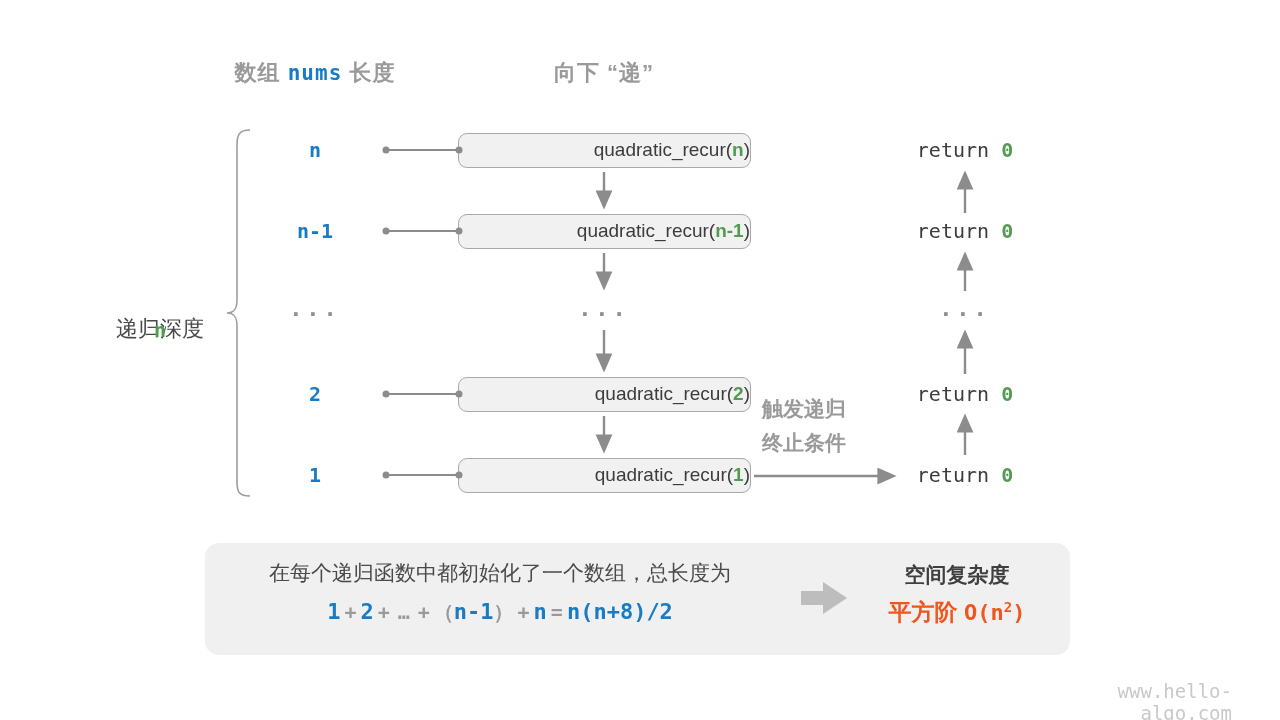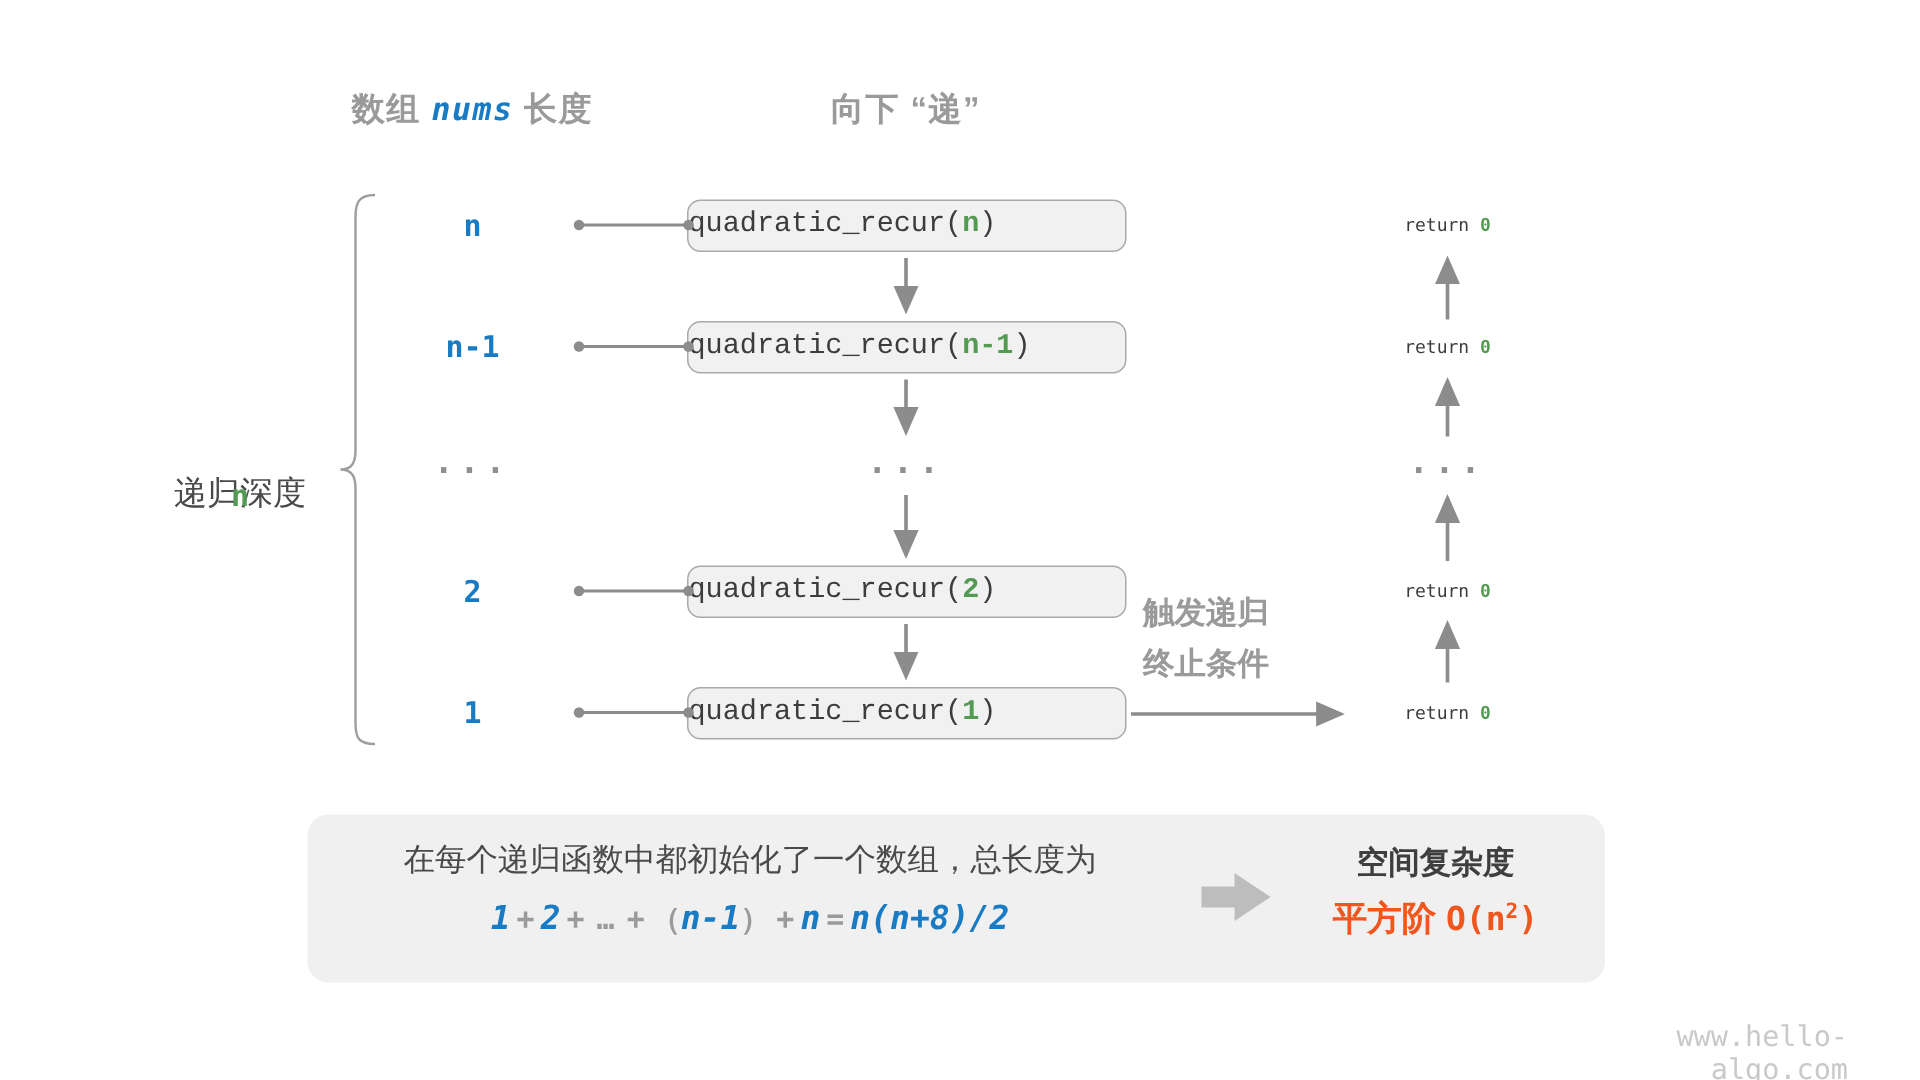--- a/index.html
+++ b/index.html
@@ -4,42 +4,42 @@
 <style>
   html,body{margin:0;padding:0;background:#ffffff;}
   #canvas{
     position:relative;width:1280px;height:720px;background:#ffffff;
     font-family:"Liberation Sans",sans-serif;overflow:hidden;
   }
   .abs{position:absolute;}
   .center{text-align:center;}
   .hdr{font-size:22px;font-weight:bold;color:#9a9a9a;letter-spacing:1px;}
   .mono{font-family:"DejaVu Sans Mono","Liberation Mono",monospace;}
-  .blue{color:#187bc4;font-style:italic;}
+  .blue{color:#187bc4;}
   .green{color:#539b52;}
 
   .row-label{
     left:255px;width:120px;height:30px;line-height:30px;
     font-size:20px;font-weight:bold;color:#187bc4;text-align:center;
     font-family:"DejaVu Sans Mono","Liberation Mono",monospace;
   }
   .ellipsis{
     height:30px;line-height:26px;font-size:22px;font-weight:bold;color:#8f8f8f;
     letter-spacing:4px;text-align:center;
     font-family:"DejaVu Sans Mono","Liberation Mono",monospace;
   }
   .call-box{
     left:458px;width:293px;height:35px;box-sizing:border-box;
     background:#f1f1f1;border:1.5px solid #a9a9a9;border-radius:9px;
-    font-size:19px;color:#3c3c3c;text-align:left;line-height:31px;
-    font-family:Liberation Mono, monospace;
+    font-size:19px;color:#3c3c3c;text-align:right;line-height:31px;
+    font-family:Liberation Sans, sans-serif;
   }
   .call-box .green{font-weight:bold;}
   .ret{
-    left:895px;width:140px;height:28px;line-height:28px;font-size:12px;
+    left:895px;width:140px;height:28px;line-height:28px;font-size:20px;
     color:#3c3c3c;text-align:center;
     font-family:"DejaVu Sans Mono","Liberation Mono",monospace;
   }
   .ret .green{font-weight:bold;}
 
   .note{
     left:762px;width:136px;height:28px;line-height:28px;text-align:left;
     font-size:21px;font-weight:bold;color:#9a9a9a;
   }
   .depth-label{left:95px;width:130px;text-align:center;font-size:22px;color:#4a4a4a;}

